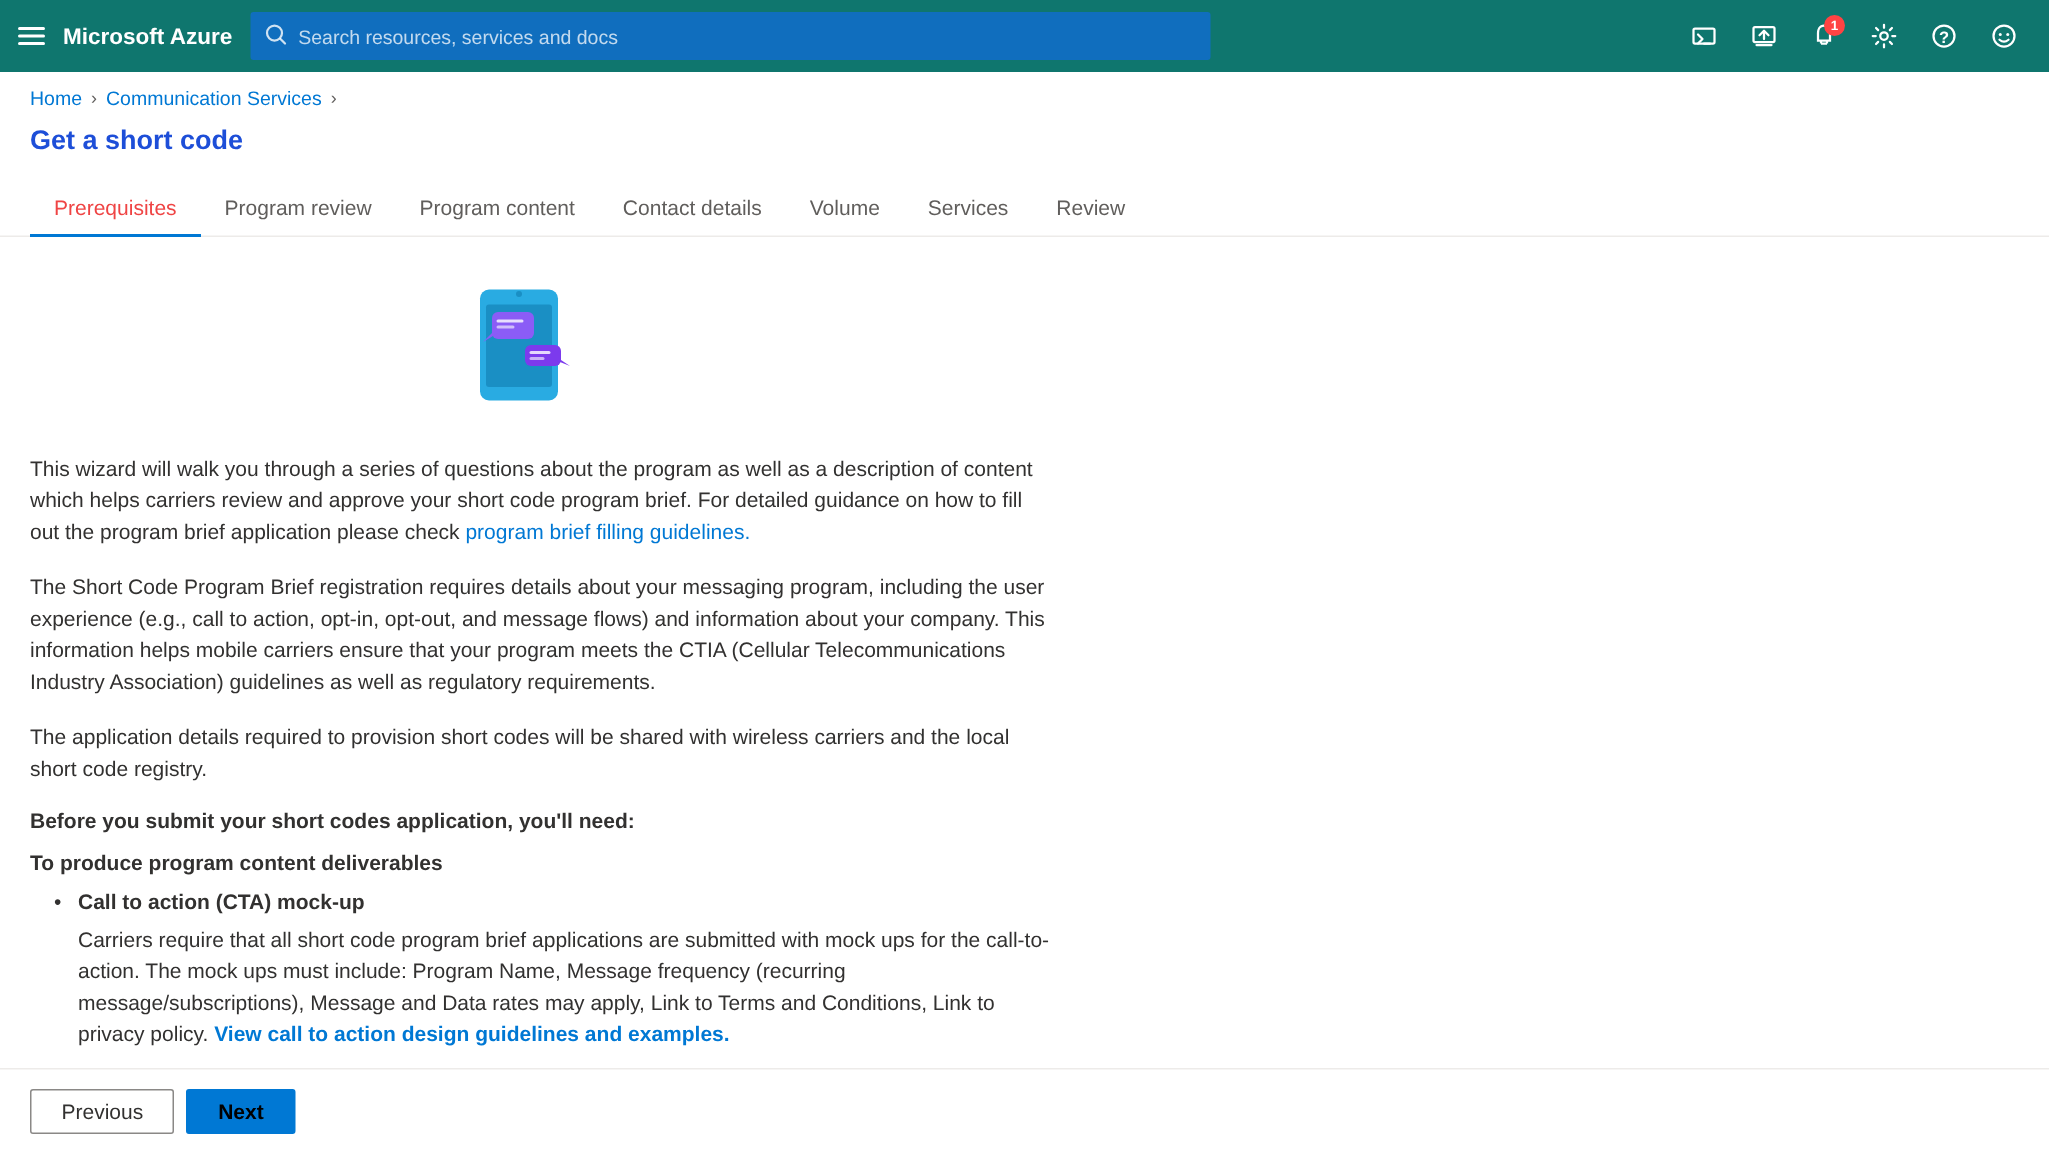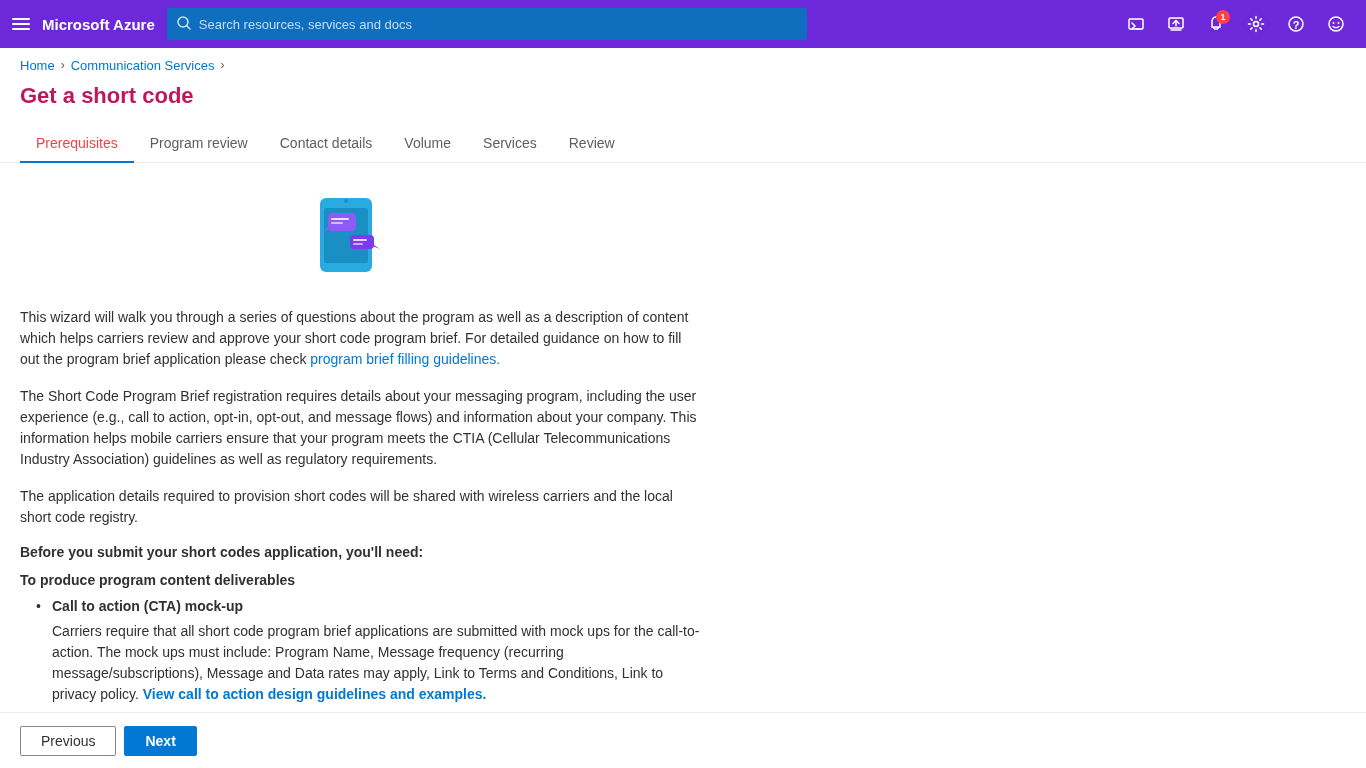--- a/index.html
+++ b/index.html
@@ -1,21 +1,21 @@
 <!DOCTYPE html>
 <html><head>
   <meta charset="utf-8">
   <style>
     * { box-sizing: border-box; margin: 0; padding: 0; }
     body { font-family: 'Segoe UI', Arial, sans-serif; font-size: 14px; color: #323130; background: #f3f2f1; }
 
     
     .topbar {
       display: flex; align-items: center;
-      background: #6d28d9; color: white;
+      background: #0f766e; color: white;
       height: 48px; padding: 0 12px; gap: 12px;
       position: fixed; top: 0; left: 0; right: 0; z-index: 100;
     }
     .topbar-hamburger { cursor: pointer; font-size: 18px; color: white; background: none; border: none; display: flex; align-items: center; }
     .topbar-logo { font-size: 15px; font-weight: 600; color: white; white-space: nowrap; }
     .topbar-search {
       flex: 1; max-width: 640px; display: flex; align-items: center;
       background: #106ebe; border-radius: 2px; padding: 0 10px; height: 32px; gap: 8px;
     }
     .topbar-search input {
@@ -58,21 +58,21 @@
       display: flex; align-items: flex-start; gap: 6px;
       padding: 10px 20px; font-size: 13px;
     }
     .breadcrumb a { color: #0078d4; text-decoration: none; }
     .breadcrumb-sep { color: #605e5c; font-size: 12px; }
     .breadcrumb-current { color: #0078d4; }
 
     
     .page-title {
       padding: 0 20px 16px 20px;
-      font-size: 22px; font-weight: 600; color: #be185d;
+      font-size: 18px; font-weight: 600; color: #1d4ed8;
     }
 
     
     .tabs {
       display: flex; align-items: center;
       border-bottom: 1px solid #edebe9;
       padding: 0 20px;
       gap: 0;
     }
     .tab {
@@ -114,21 +114,21 @@
       position: fixed; bottom: 0; left: 0; right: 0;
       background: white; border-top: 1px solid #edebe9;
       display: flex; align-items: center; gap: 8px;
       padding: 10px 20px; height: 56px;
     }
     .btn-prev {
       background: white; border: 1px solid #8a8886; color: #323130;
       padding: 6px 20px; font-size: 14px; cursor: pointer; border-radius: 2px;
     }
     .btn-next {
-      background: #0078d4; border: 1px solid #0078d4; color: #ffffff;
+      background: #0078d4; border: 1px solid #0078d4; color: #000000;
       padding: 6px 20px; font-size: 14px; cursor: pointer; border-radius: 2px; font-weight: 600;
     }
   </style>
 </head>
 <body>
 
 <div class="topbar">
   <button class="topbar-hamburger">
     <svg width="18" height="18" viewBox="0 0 18 18" fill="white">
       <rect y="3" width="18" height="2" rx="1"></rect>
@@ -201,20 +201,21 @@
     <span class="breadcrumb-sep">›</span>
     <a href="#" class="breadcrumb-current">Communication Services</a>
     <span class="breadcrumb-sep">›</span>
   </nav>
 
   <h1 class="page-title">Get a short code</h1>
 
   <div class="tabs">
     <div class="tab active">Prerequisites</div>
     <div class="tab">Program review</div>
+    <div class="tab">Program content</div>
     <div class="tab">Contact details</div>
     <div class="tab">Volume</div>
     <div class="tab">Services</div>
     <div class="tab">Review</div>
   </div>
 
   <div class="content">
 
     <div class="illustration">
       <svg width="120" height="100" viewBox="0 0 120 100" xmlns="http://www.w3.org/2000/svg">

